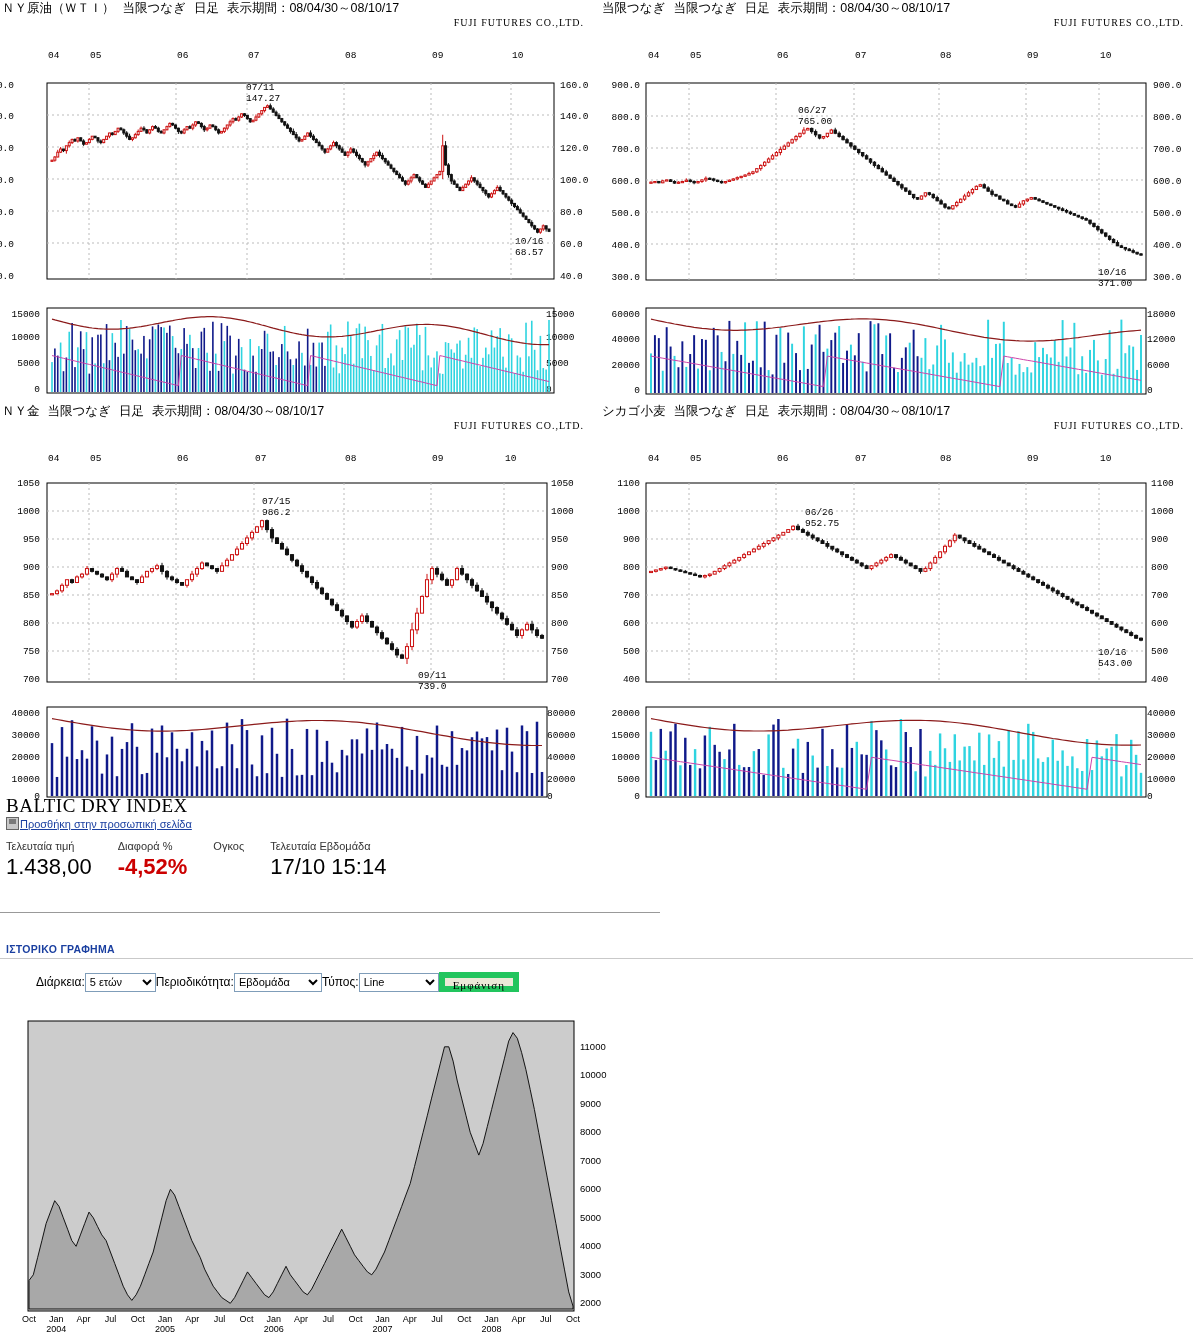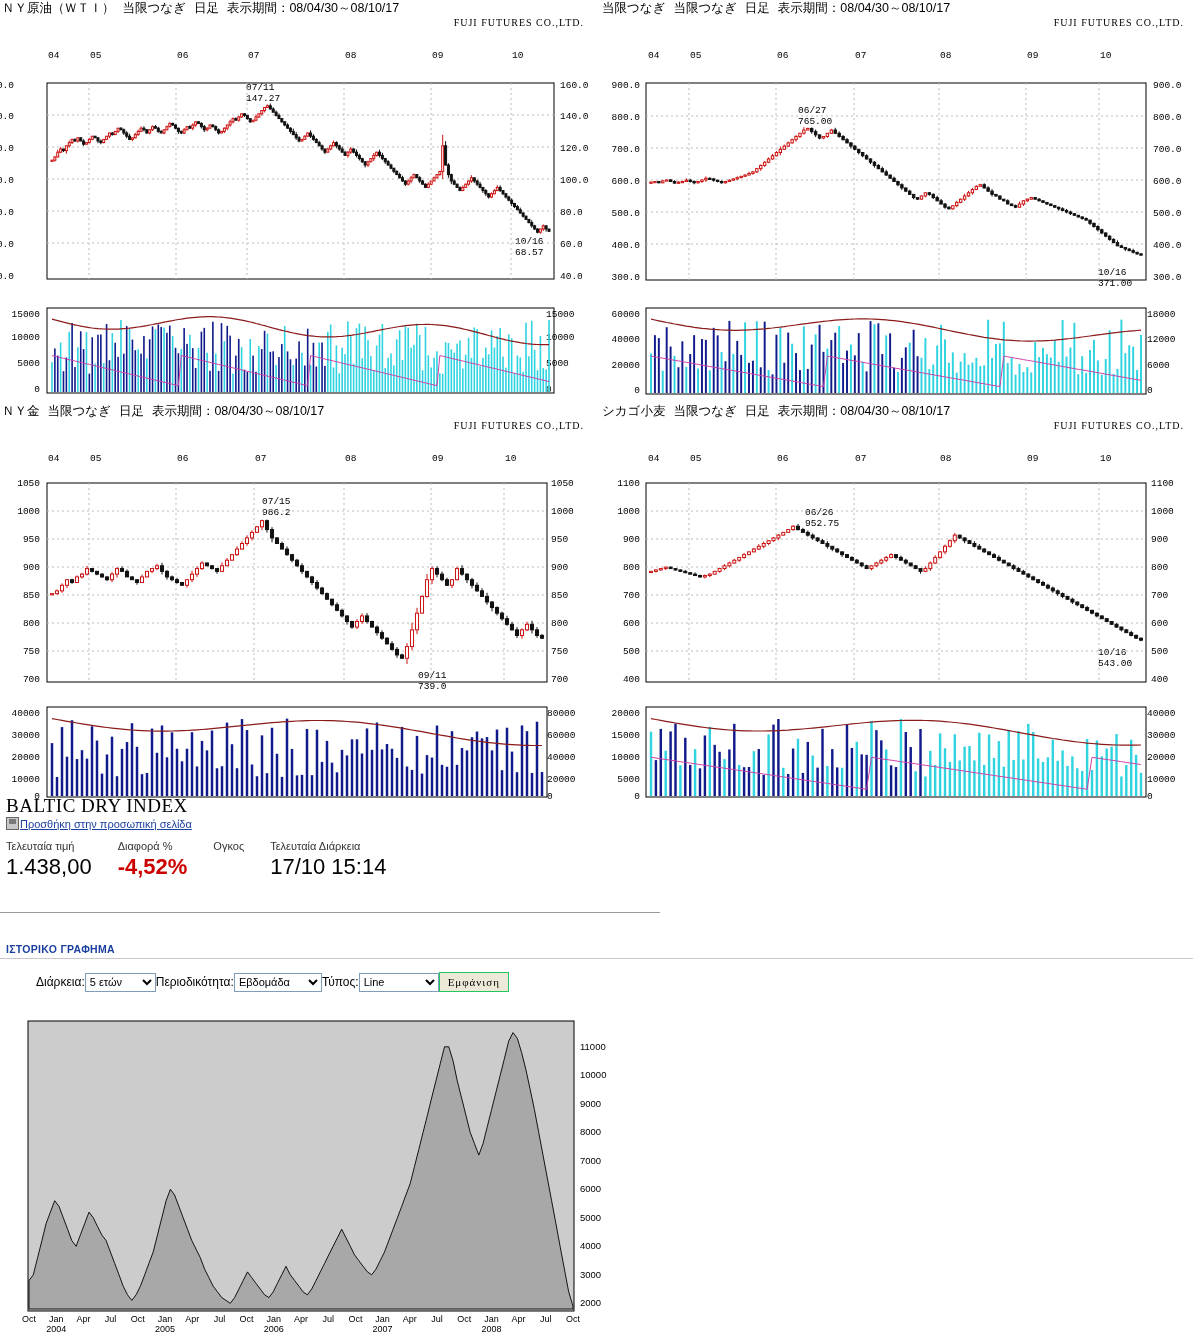--- a/index.html
+++ b/index.html
@@ -29,21 +29,21 @@
   .v-upd{color:#000;}
   .hr-line{position:absolute;left:0;top:912px;width:660px;height:1px;background:#999;}
   .hist-head{position:absolute;left:6px;top:943px;font-size:10.5px;font-weight:bold;color:#1a3fa0;letter-spacing:.3px;}
   .hist-rule{position:absolute;left:0;top:958px;width:1193px;height:1px;background:#c9c9c9;}
   .ctrl-row{position:absolute;left:36px;top:972px;display:flex;align-items:center;font-size:12px;}
   .ctrl-row label{font-size:12px;}
   select{font-family:"Liberation Sans",sans-serif;font-size:11px;height:19px;border:1px solid #7f9db9;background:#fff;}
   .sel-dur{width:71px;}
   .sel-freq{width:88px;}
   .sel-type{width:80px;}
-  .btn-show{font-family:"Liberation Serif",serif;font-size:11px;height:20px;padding:1px 8px;border:1px solid #22c55e;background:#ece9d8;cursor:pointer;letter-spacing:1px;}
+  .btn-show{font-family:"Liberation Serif",serif;font-size:11px;height:20px;padding:1px 8px;border:6px solid #22c55e;background:#ece9d8;cursor:pointer;letter-spacing:1px;}
   .bigchart{position:absolute;left:18px;top:1016px;}
 </style>
 </head>
 <body>
 
 <div class="quad q-tl">
   <div class="chart-title">
     <span>ＮＹ原油（ＷＴＩ）</span><span class="sep"></span><span>当限つなぎ</span><span class="sep"></span><span>日足</span><span class="sep"></span><span>表示期間：</span><span>08/04/30～08/10/17</span>
   </div>
   <div class="provider">FUJI FUTURES CO.,LTD.</div>
@@ -1831,21 +1831,21 @@
   <div class="addfav">
     <span class="fav-icon"></span>
     <a href="#">Προσθήκη στην προσωπική σελίδα</a>
   </div>
   <table class="quote-table">
     <tbody>
         <tr>
       <th>Τελευταία τιμή</th>
       <th>Διαφορά %</th>
       <th>Ογκος</th>
-      <th>Τελευταία Διάρκεια</th>
+      <th>Τελευταία Εβδομάδα</th>
     </tr>
     <tr>
       <td class="v-last">1.438,00</td>
       <td class="v-chg">-4,52%</td>
       <td class="v-vol"></td>
       <td class="v-upd">17/10 15:14</td>
     </tr>
   </tbody>
     </table>
 </div>

